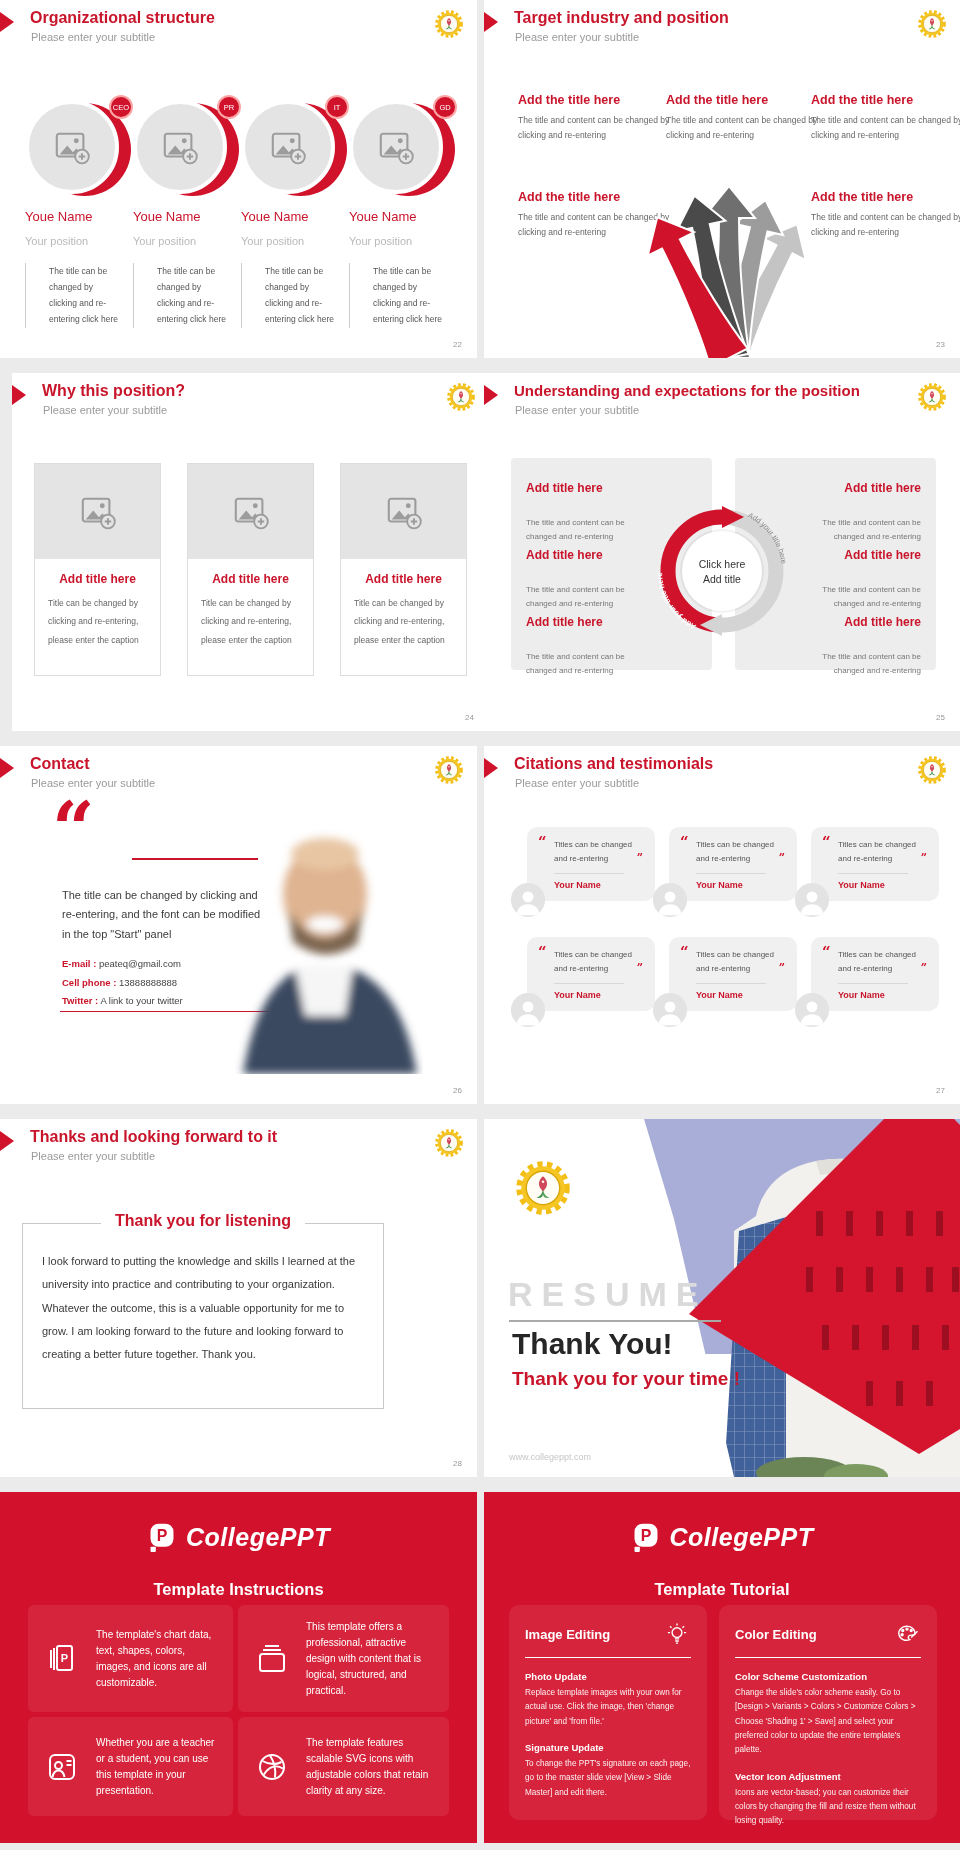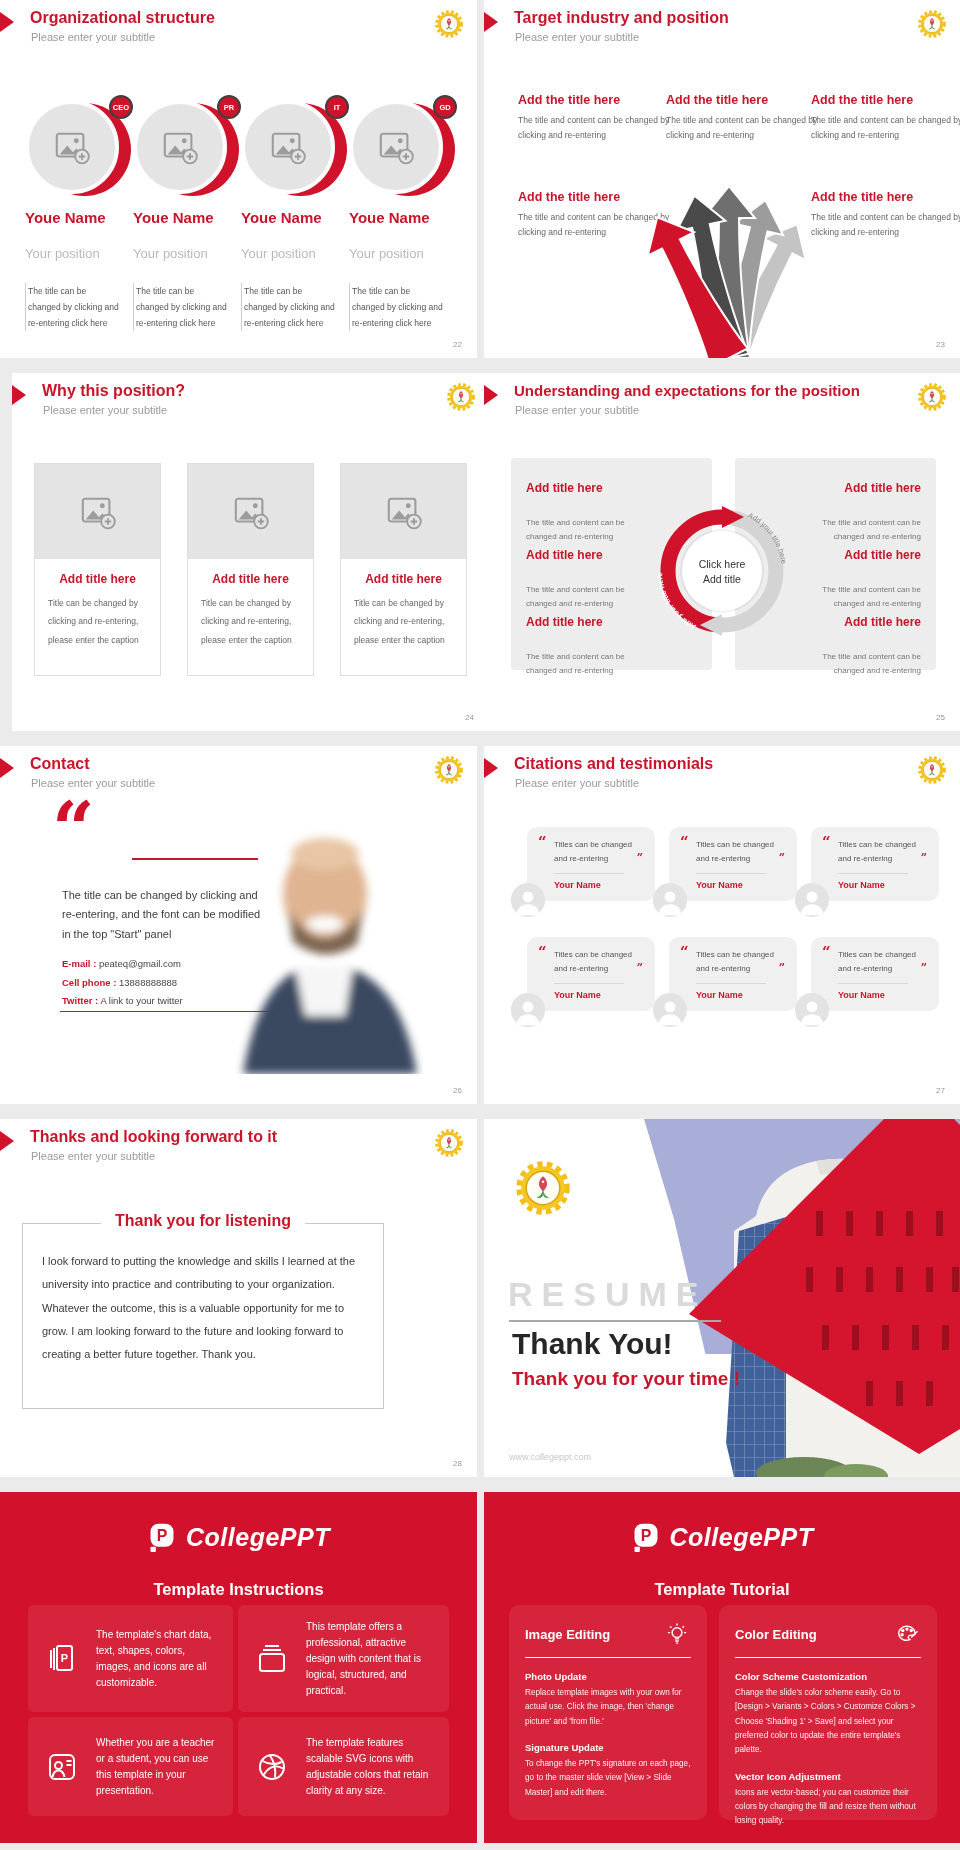--- a/index.html
+++ b/index.html
@@ -17,24 +17,24 @@
   .s-sub{position:absolute;left:31px;top:31px;font-size:11px;color:var(--gray-sub)}
   .emblem{position:absolute;top:9px;right:13px;width:30px;height:30px}
   .pagenum{position:absolute;right:15px;bottom:9px;font-size:8px;color:#999}
   
   .member{position:absolute;top:100px;width:110px}
   .mem-g{position:relative;width:110px;height:100px}
   .mem-red{position:absolute;left:13px;top:3px;width:93px;height:93px;border-radius:50%;background:var(--red)}
   .mem-gray{position:absolute;left:0;top:0;width:94px;height:94px;border-radius:50%;background:var(--ph-gray);
     border:4px solid #fff;display:flex;align-items:center;justify-content:center}
   .badge{position:absolute;right:2px;top:-5px;width:24px;height:24px;border-radius:50%;background:var(--red);
-    color:#fff;font-size:7.5px;font-weight:bold;display:flex;align-items:center;justify-content:center;border:2px solid #404040}
-  .mem-name{margin-top:9px;font-size:15px;font-weight:bold;color:var(--title-red)}
-  .mem-pos{margin-top:20px;font-size:13px;color:#b9b9b9}
-  .mem-desc{margin-top:22px;border-left:1px solid #ccc;padding-left:2px;font-size:8.5px;color:var(--body-gray);line-height:1.9;width:95px}
+    color:#fff;font-size:7.5px;font-weight:normal;display:flex;align-items:center;justify-content:center;border:2px solid #fca5a5}
+  .mem-name{margin-top:9px;font-size:13px;font-weight:normal;color:var(--title-red)}
+  .mem-pos{margin-top:11px;font-size:11px;color:#b9b9b9}
+  .mem-desc{margin-top:16px;border-left:1px solid #ccc;padding-left:23px;font-size:8.5px;color:var(--body-gray);line-height:1.9;width:95px}
   
   .tblock{position:absolute;width:152px}
   .tb-t{font-size:12.5px;font-weight:bold;color:var(--title-red)}
   .tb-b{margin-top:6px;font-size:8.5px;color:#666;line-height:1.75;word-break:break-all}
   
   .card3{position:absolute;top:90px;width:127px;height:213px;background:#fff;border:1px solid #ddd;text-align:center}
   .card3-img{height:95px;background:var(--ph-gray);display:flex;align-items:center;justify-content:center}
   .card3-t{margin-top:13px;font-size:12px;font-weight:bold;color:var(--title-red)}
   .card3-c{margin:8px 13px 0 13px;text-align:left;font-size:8.5px;color:#666;line-height:2.15}
   

